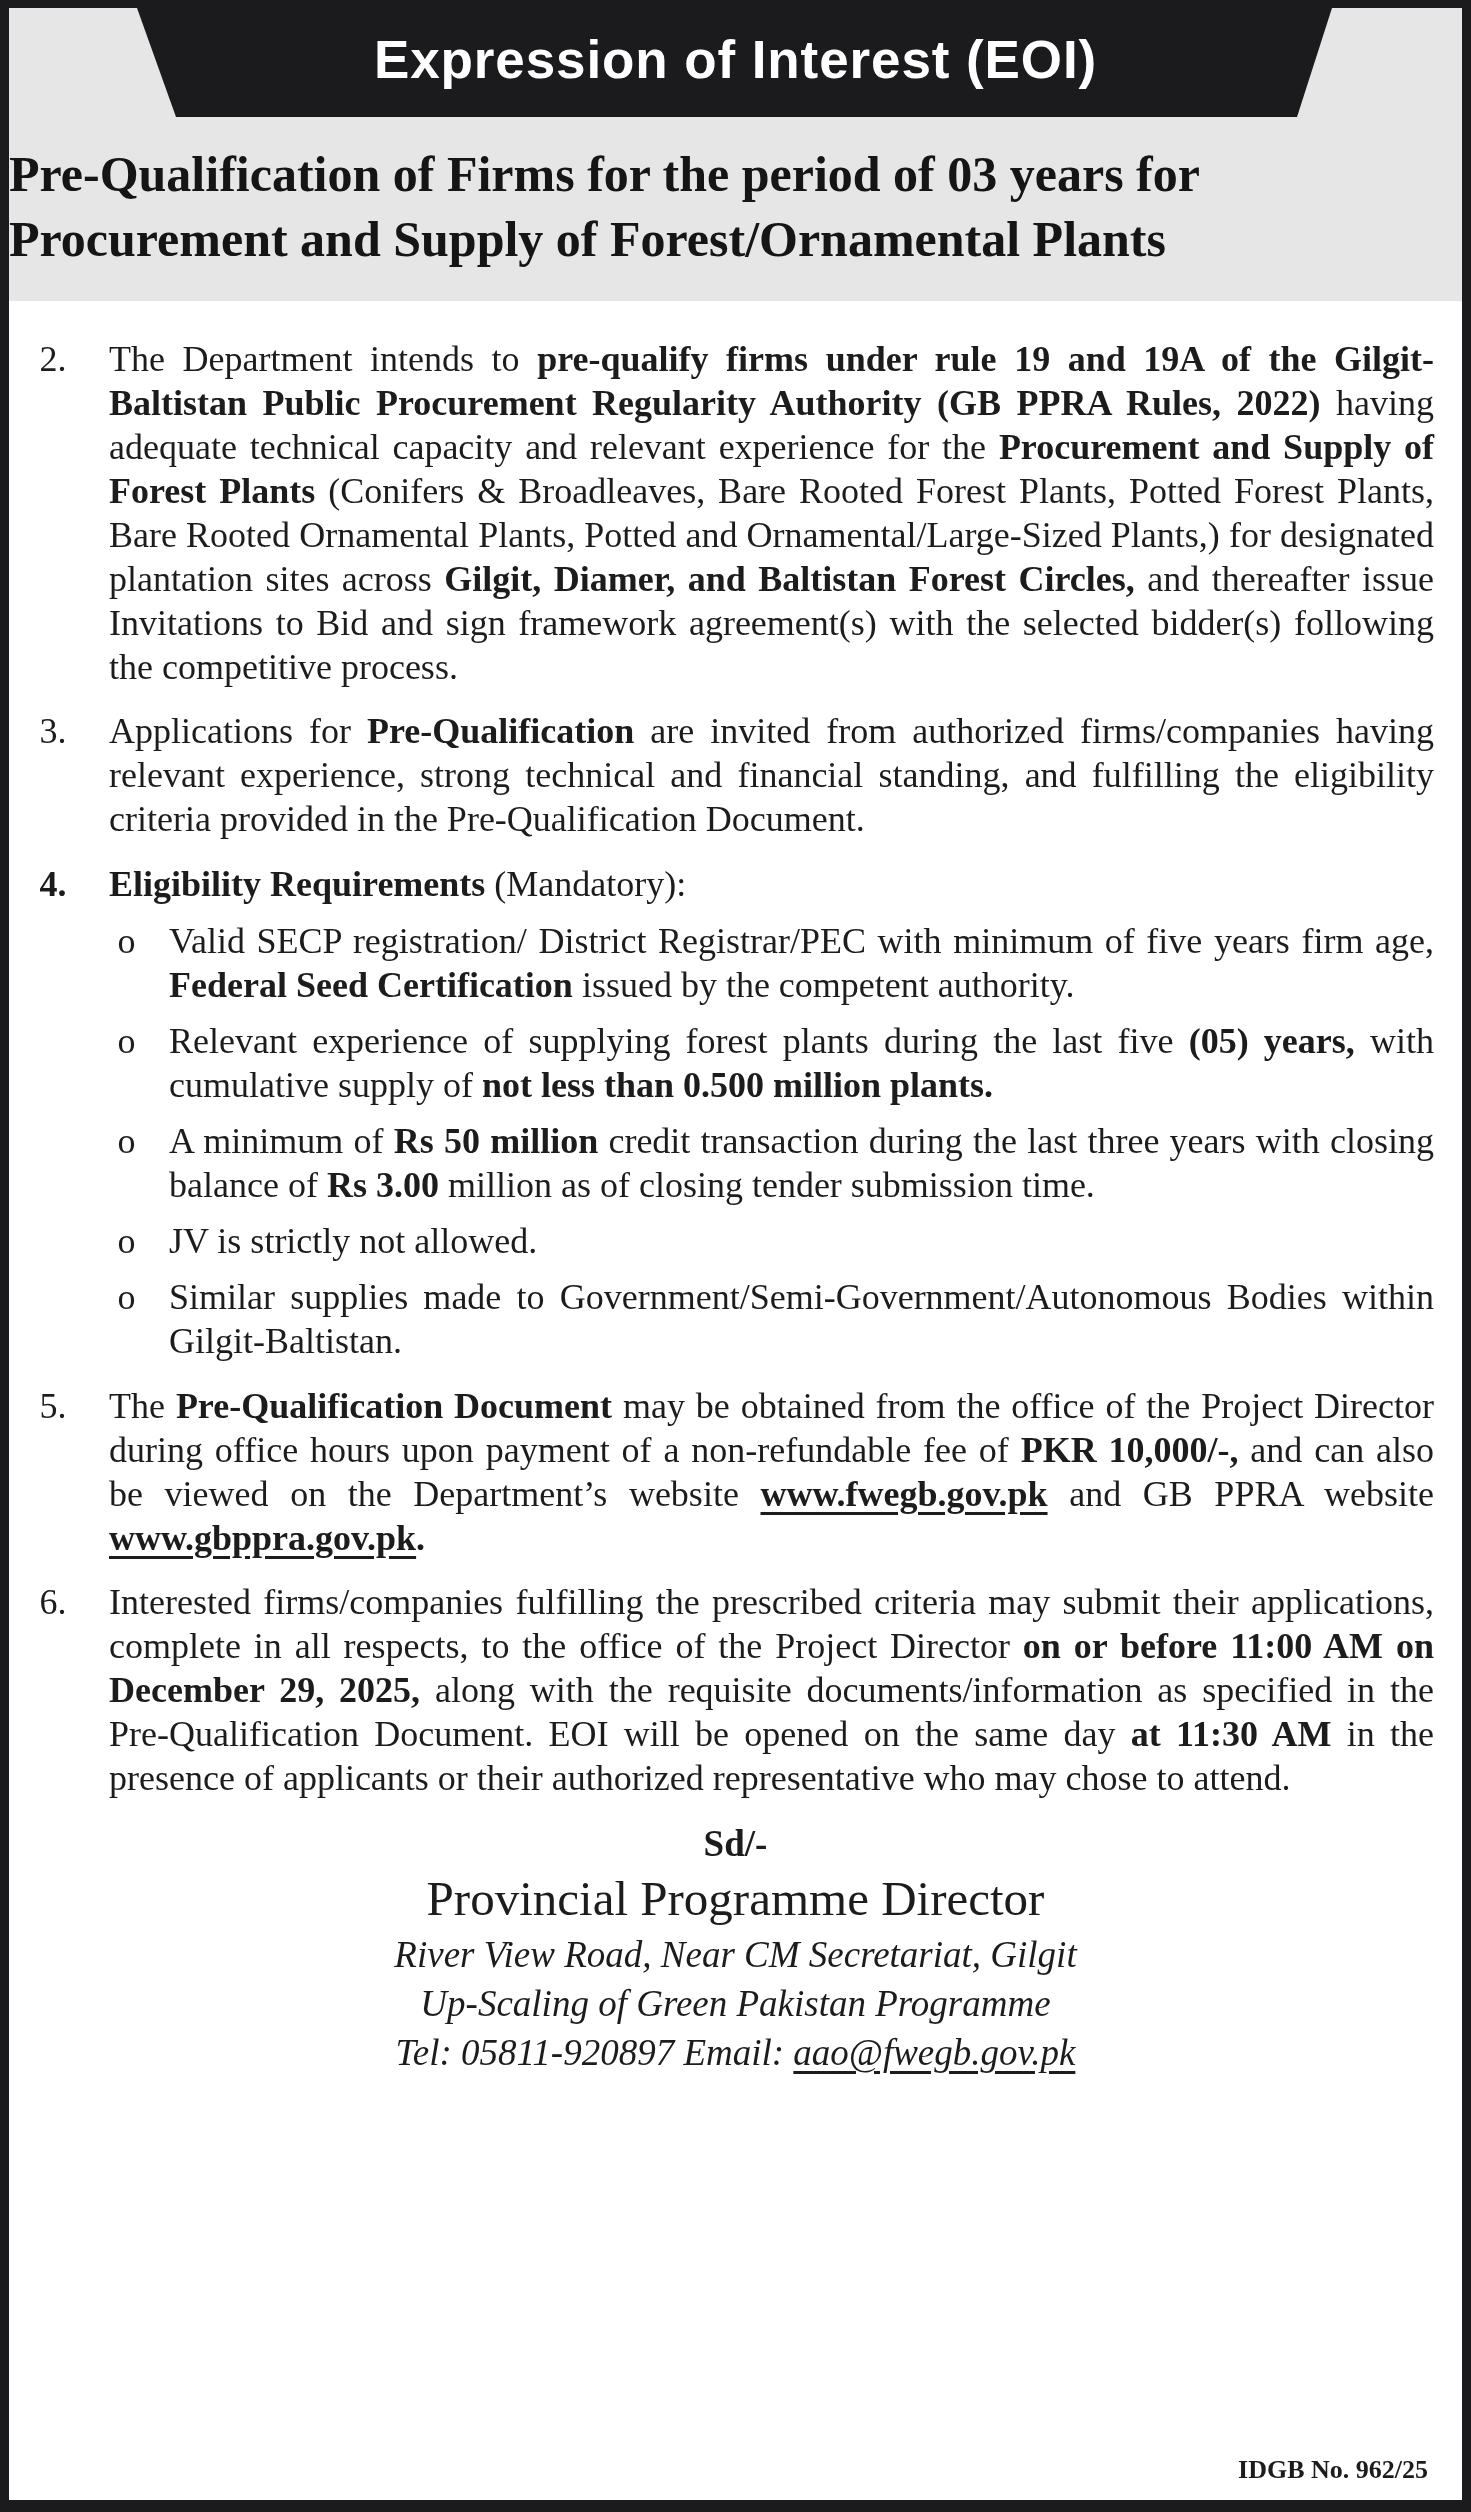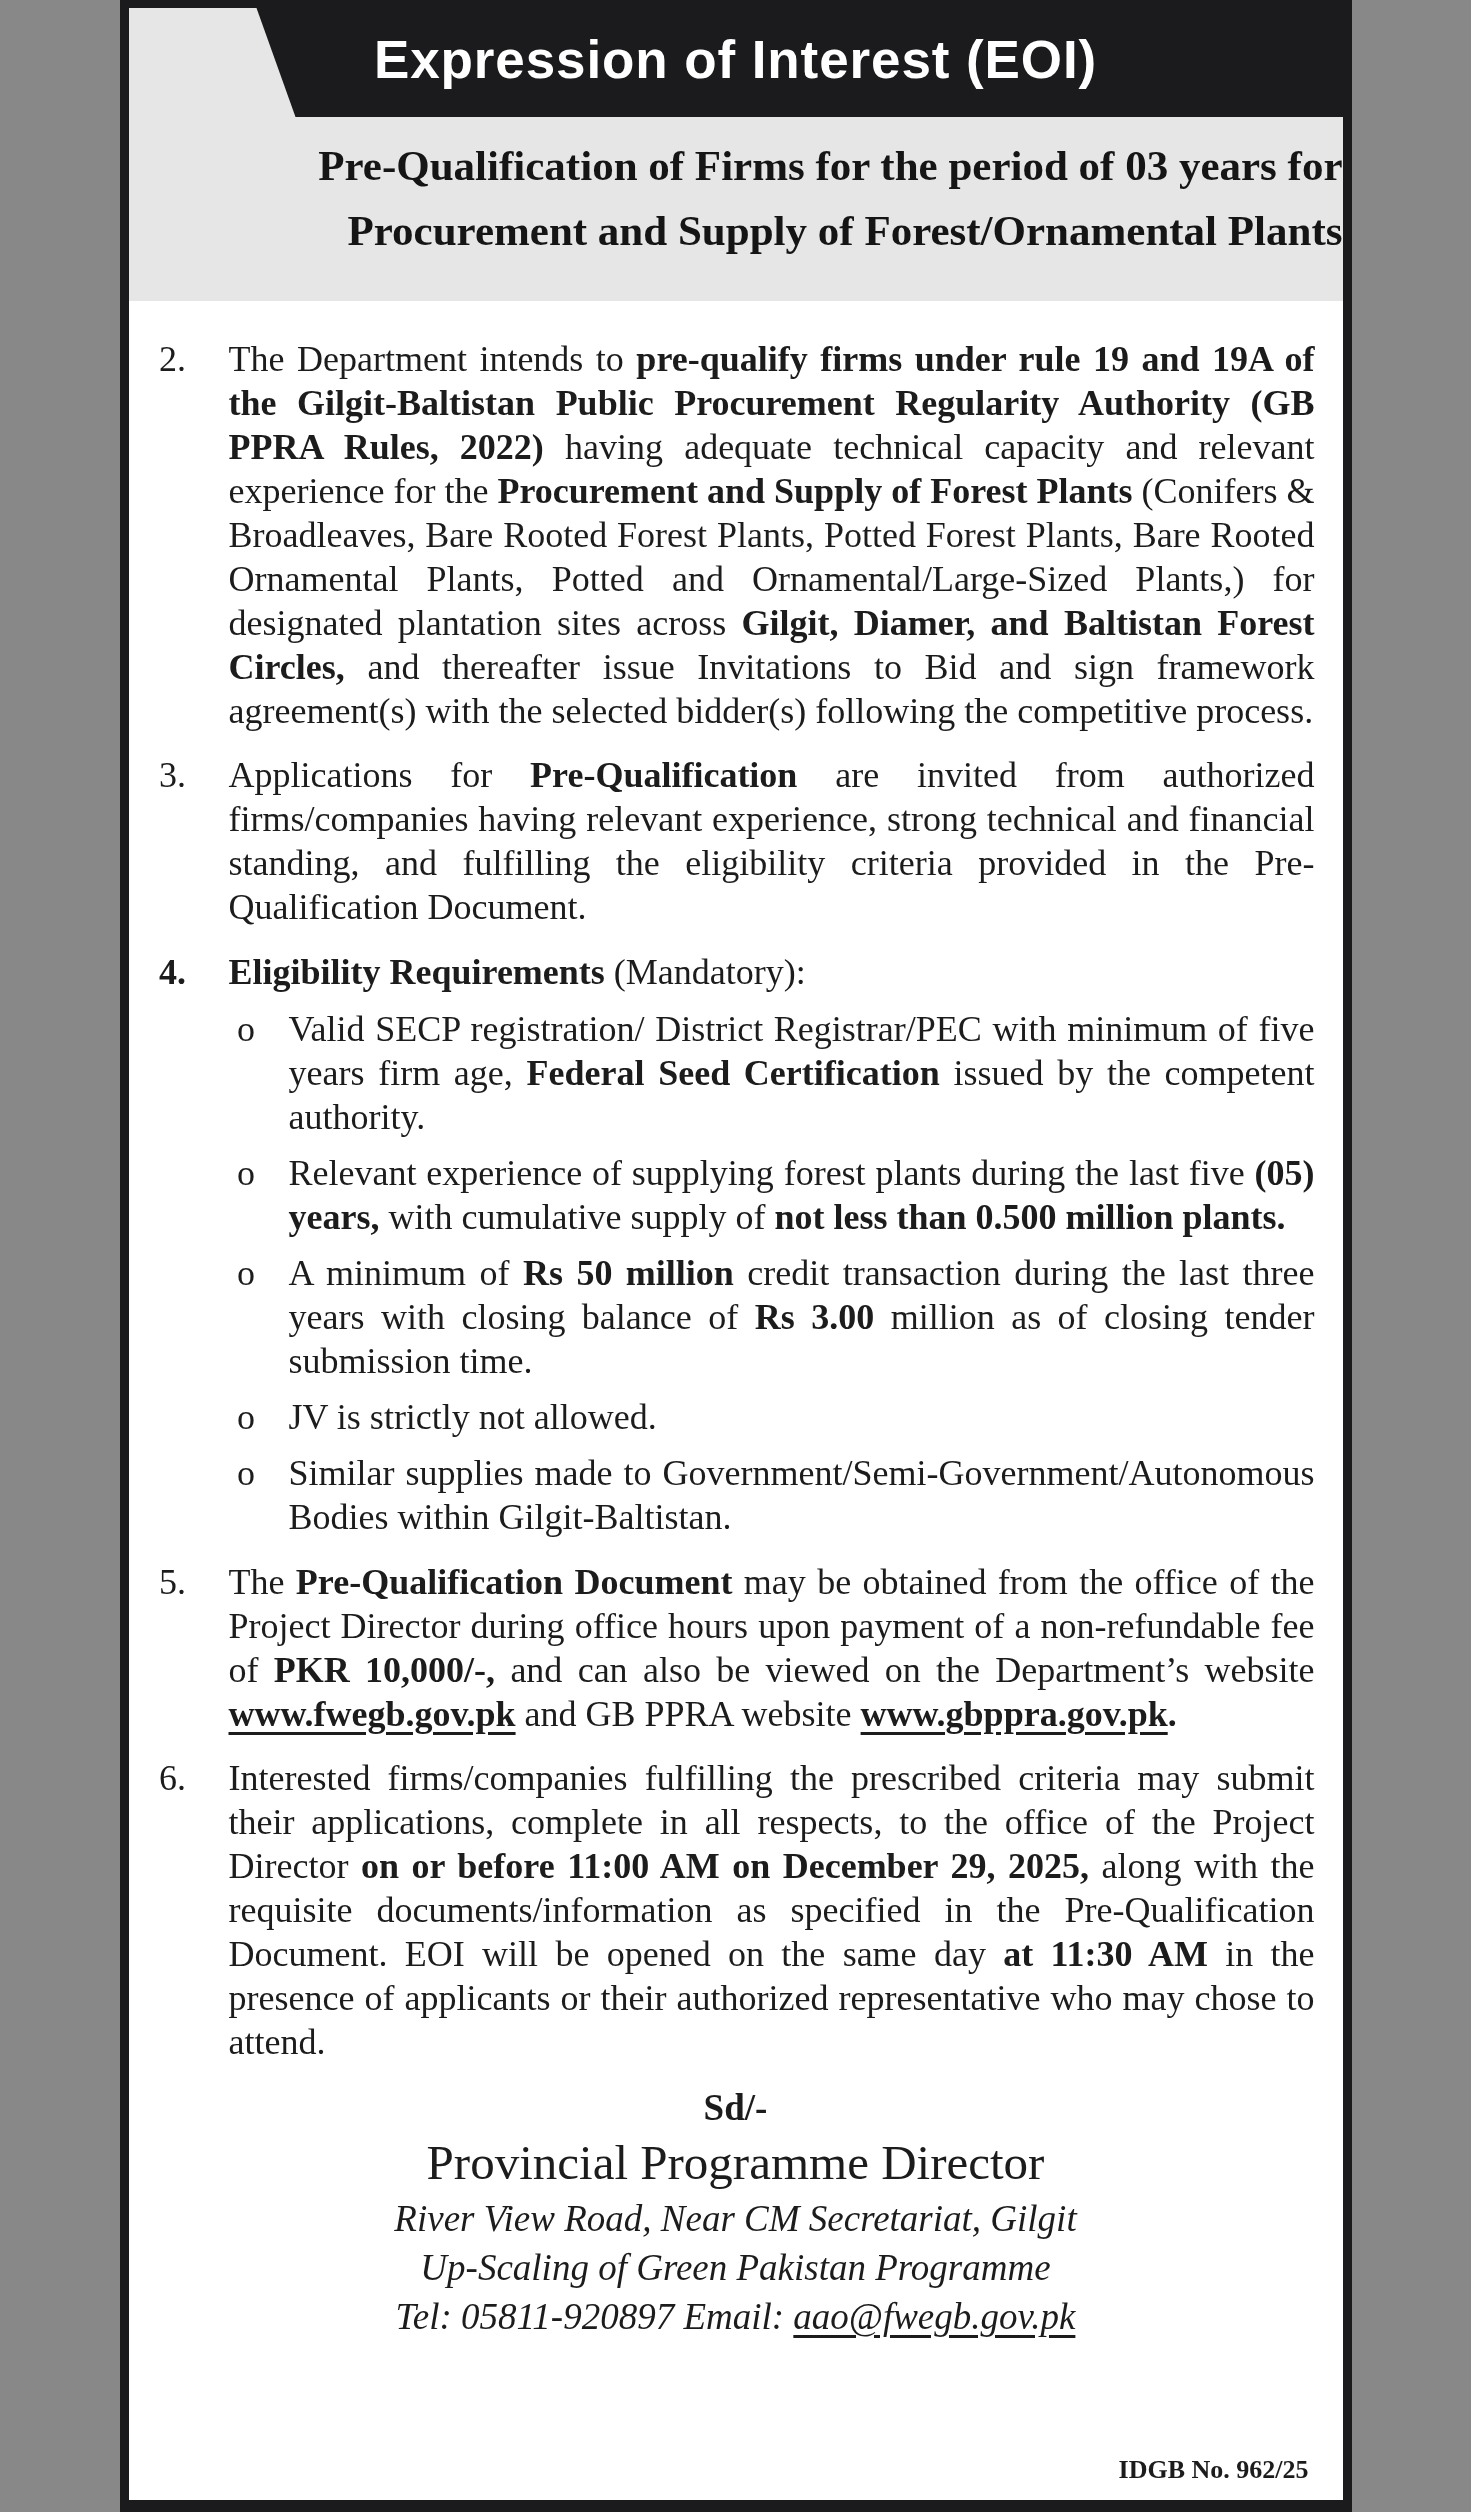--- a/index.html
+++ b/index.html
@@ -1,19 +1,19 @@
 <!DOCTYPE html>
 <html style="font-size:13.6px"><head>
 <meta charset="utf-8">
 <style>
   * { margin: 0; padding: 0; box-sizing: border-box; }
   html, body { background: #888; }
   .page {
     position: relative;
-    width: 1232px;
+    width: 1471px;
     height: 2512px;
     margin: 0 auto;
     background: var(--page-bg, #ffffff);
     border-style: solid;
     border-color: var(--ink, #1b1b1e);
     border-width: 8.5px 9.4px 12px 9.4px;
     overflow: hidden;
     font-family: "Liberation Serif", "DejaVu Serif", serif;
     color: var(--text, #1c1c1c);
   }
@@ -32,25 +32,25 @@
   }
   .banner-title {
     color: #ffffff;
     font-family: "Liberation Sans", "DejaVu Sans", sans-serif;
     font-weight: 700;
     font-size: 53px;
     letter-spacing: 0.9px;
     padding-bottom: 5.1px;
   }
   .doc-title {
-    text-align: right;
+    text-align: left;
     font-weight: 700;
-    font-size: 43px;
+    font-size: 50px;
     line-height: 65px;
-    padding-top: 16px;
+    padding-top: 25px;
     color: #151515;
   }
   
   .body {
     padding: 36px 28px 0 28px;
     font-size: 36px;
     line-height: 44px;
     text-align: justify;
   }
   .intro { margin-bottom: 20.4px; }

